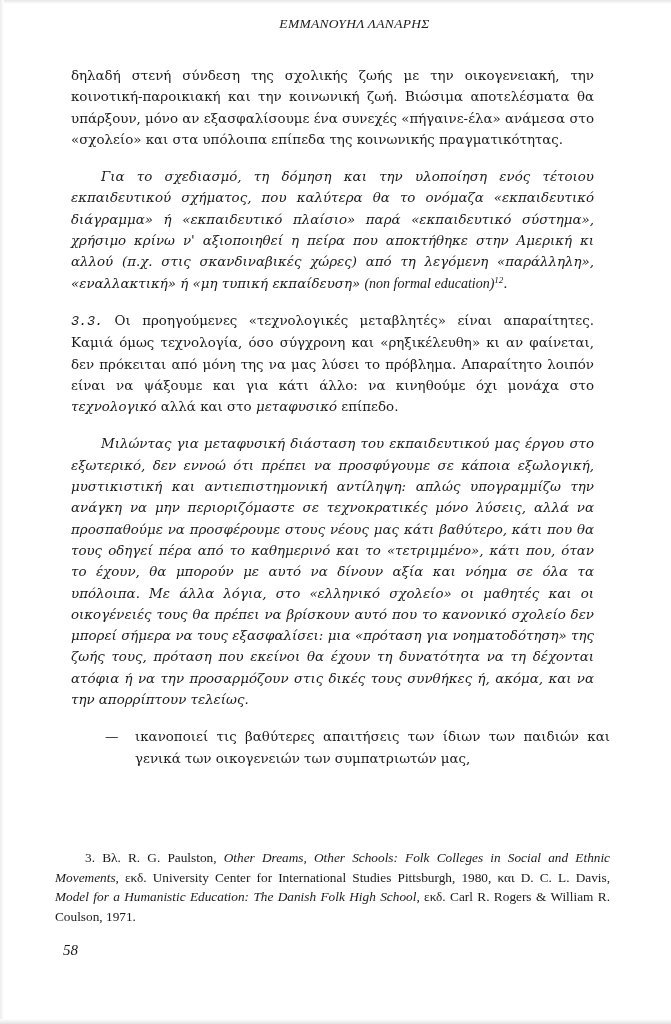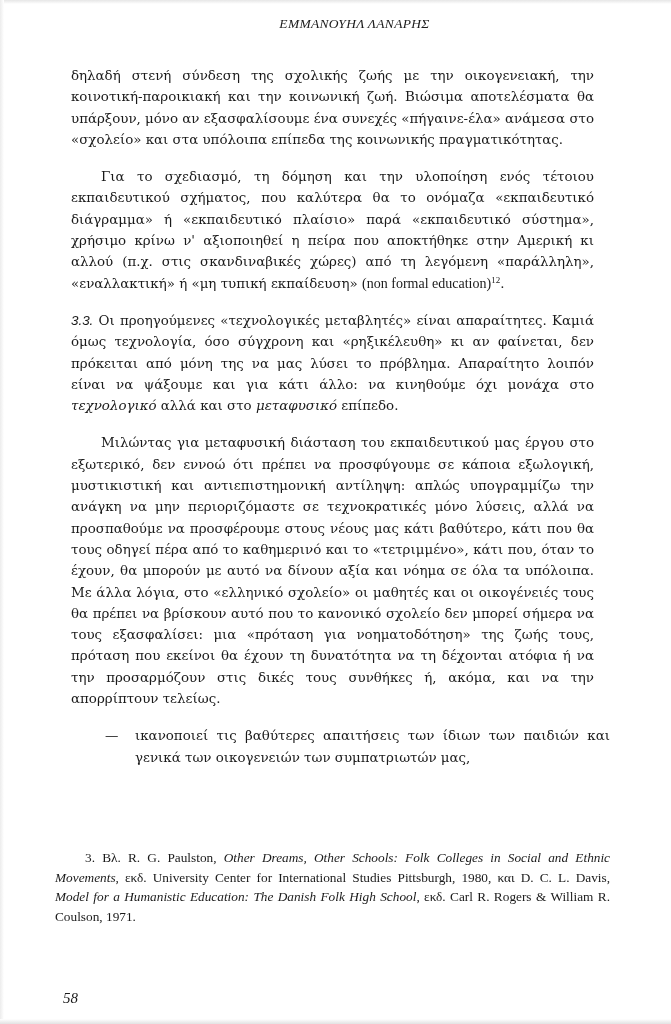--- a/index.html
+++ b/index.html
@@ -17,38 +17,38 @@
     position: absolute; top: 16px; left: 0; width: 671px; text-align: center;
     font-family: "Liberation Serif", serif; font-style: italic; font-size: 13.5px;
     letter-spacing: 0.3px;
     padding-left: 19px;
   }
   .text-block {
     position: absolute; left: 55px; top: 49px; width: 555px;
     font-size: 13.4px; line-height: 21.3px; text-align: justify;
   }
   .text-block p { margin: 16px; }
-  .indent { text-indent: 30px; }
+  .indent { text-indent: 30px; font-style: italic; }
   .section { margin-top: 10px !important; }
-  .num { font-family: Liberation Sans, sans-serif; font-style: italic; }
+  .num { font-family: Liberation Mono, monospace; font-style: italic; }
   .latin { font-family: "Liberation Serif", serif; font-size: 14px; }
   em.emph { font-style: italic; }
   sup { font-size: 9px; line-height: 0; font-family: "Liberation Serif", serif; }
   .dash-item { display: flex; margin-left: 50px; margin-top: 1px; }
   .dash { width: 30px; flex: none; }
   .dash-text { flex: 1; }
   .footnote {
     position: absolute; left: 55px; top: 848px; width: 555px;
     font-family: "Liberation Serif", serif; font-size: 13.3px; line-height: 19.6px;
     text-align: justify; text-indent: 30px;
   }
   .footnote i { font-style: italic; }
   .page-number {
     position: absolute; left: 63px; top: 942px;
-    font-family: "Liberation Serif", serif; font-style: italic; font-size: 15px; margin-top: 48px;
+    font-family: "Liberation Serif", serif; font-style: italic; font-size: 15px;
   }
 </style>
 </head>
 <body>
 
 <div class="page-edge-top"></div>
 <div class="page-edge-left"></div>
 <div class="page-edge-bottom"></div>
 
 <div class="running-head">ΕΜΜΑΝΟΥΗΛ ΛΑΝΑΡΗΣ</div>

